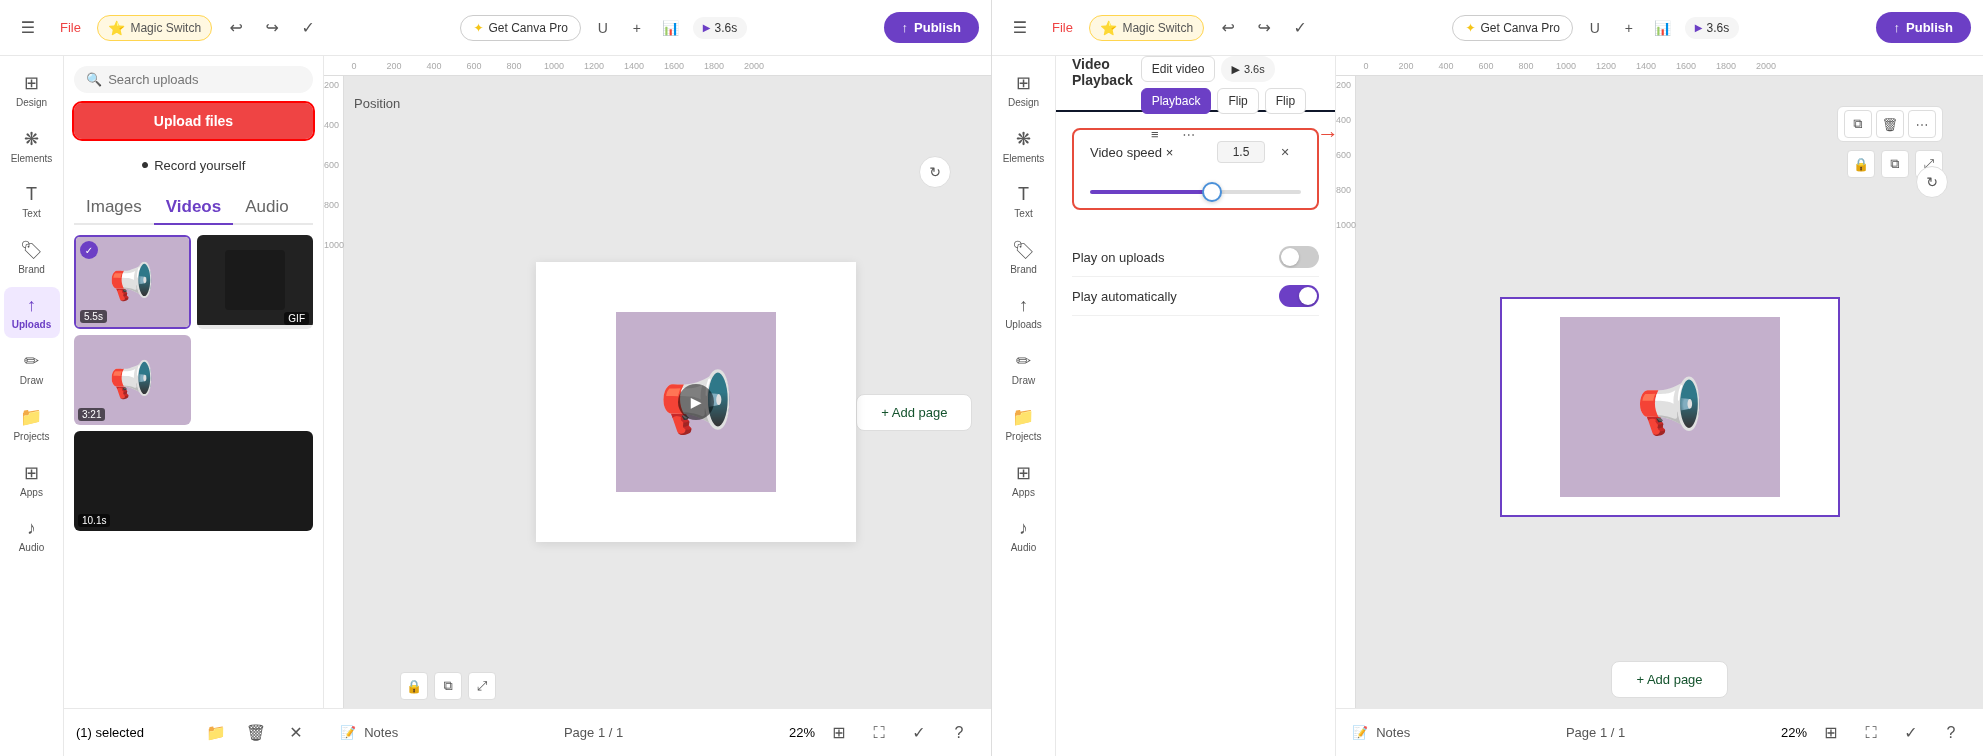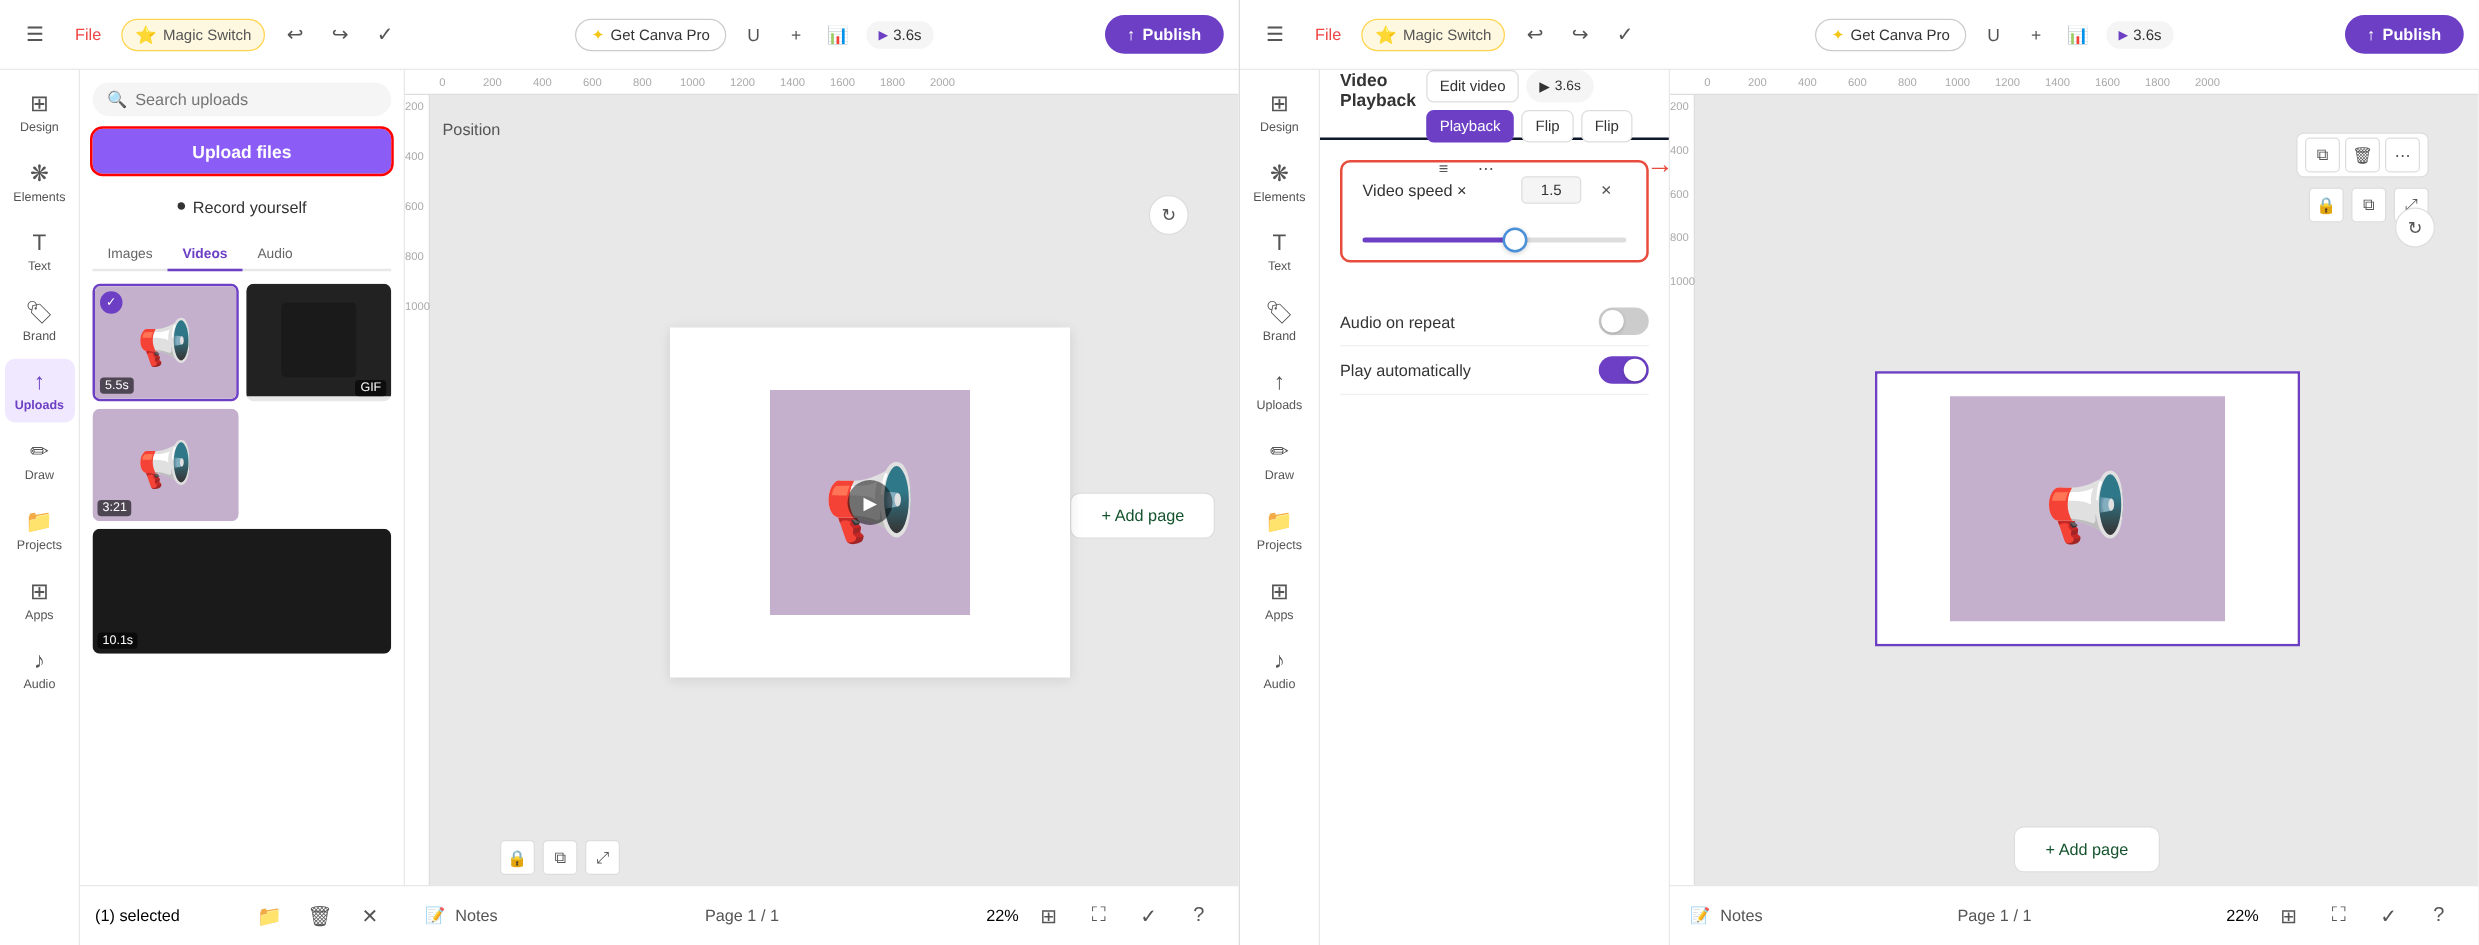--- a/index.html
+++ b/index.html
@@ -37,24 +37,24 @@
     .sidebar-item.active { background: #f0e8ff; }
     .sidebar-item .icon { font-size: 18px; color: #555; }
     .sidebar-item.active .icon { color: #6c3fc5; }
     .sidebar-item .label { font-size: 10px; color: #555; text-align: center; }
     .sidebar-item.active .label { color: #6c3fc5; font-weight: 600; }
 
     
     .upload-panel { width: 260px; border-right: 1px solid #e8e8e8; display: flex; flex-direction: column; padding: 10px; overflow-y: auto; flex-shrink: 0; }
     .search-box { display: flex; align-items: center; background: #f5f5f5; border-radius: 20px; padding: 6px 12px; gap: 6px; margin-bottom: 10px; }
     .search-box input { border: none; background: transparent; outline: none; font-size: 13px; color: #333; width: 100%; }
-    .upload-btn { background: #8b5cf6; color: #fff; border: none; border-radius: 8px; padding: 10px; font-size: 14px; font-weight: 600; cursor: pointer; width: 100%; margin-bottom: 10px; outline: 2px solid red; }
+    .upload-btn { background: #ef4444; color: #fff; border: none; border-radius: 8px; padding: 10px; font-size: 14px; font-weight: 600; cursor: pointer; width: 100%; margin-bottom: 10px; outline: 2px solid red; }
     .record-btn { background: transparent; color: #333; border: none; font-size: 13px; cursor: pointer; width: 100%; padding: 8px; display: flex; align-items: center; justify-content: center; gap: 6px; margin-bottom: 10px; font-weight: 500; }
     .tabs-row { display: flex; border-bottom: 2px solid #e8e8e8; margin-bottom: 10px; }
-    .tab { padding: 6px 12px; font-size: 11px; cursor: pointer; color: #666; text-align: center; }
+    .tab { padding: 6px 12px; font-size: 17px; cursor: pointer; color: #666; text-align: center; }
     .tab.active { color: #6c3fc5; border-bottom: 2px solid #6c3fc5; margin-bottom: -2px; font-weight: 600; }
     .media-grid { display: grid; grid-template-columns: 1fr 1fr; gap: 6px; }
     .media-item { position: relative; border-radius: 6px; overflow: hidden; cursor: pointer; background: #e8e8e8; }
     .media-item .duration { position: absolute; bottom: 4px; left: 4px; background: rgba(0,0,0,0.6); color: #fff; font-size: 10px; padding: 1px 4px; border-radius: 3px; }
     .media-item.selected { border: 2px solid #6c3fc5; }
     .media-item .check { position: absolute; top: 4px; left: 4px; background: #6c3fc5; color: #fff; width: 18px; height: 18px; border-radius: 50%; display: flex; align-items: center; justify-content: center; font-size: 10px; }
     .media-item .gif-badge { position: absolute; bottom: 4px; right: 4px; background: rgba(0,0,0,0.6); color: #fff; font-size: 10px; padding: 1px 4px; border-radius: 3px; }
 
     
     .canvas-area { flex: 1; background: #e8e8e8; position: relative; overflow: hidden; display: flex; flex-direction: column; }
@@ -439,21 +439,21 @@
               <div class="slider-thumb"></div>
             </div>
           </div>
         </div>
 
         <div style="position:relative; margin-bottom:4px;">
           <div style="position:absolute; right:-20px; top:-120px; color:#e74c3c; font-size:22px; font-weight:bold;">→</div>
         </div>
 
         <div class="toggle-row">
-          <span class="toggle-label">Audio on repeat</span>
+          <span class="toggle-label">Play on uploads</span>
           <div class="toggle-off">
             <div class="toggle-knob"></div>
           </div>
         </div>
 
         <div class="toggle-row">
           <span class="toggle-label">Play automatically</span>
           <div class="toggle-on">
             <div class="toggle-knob"></div>
           </div>

